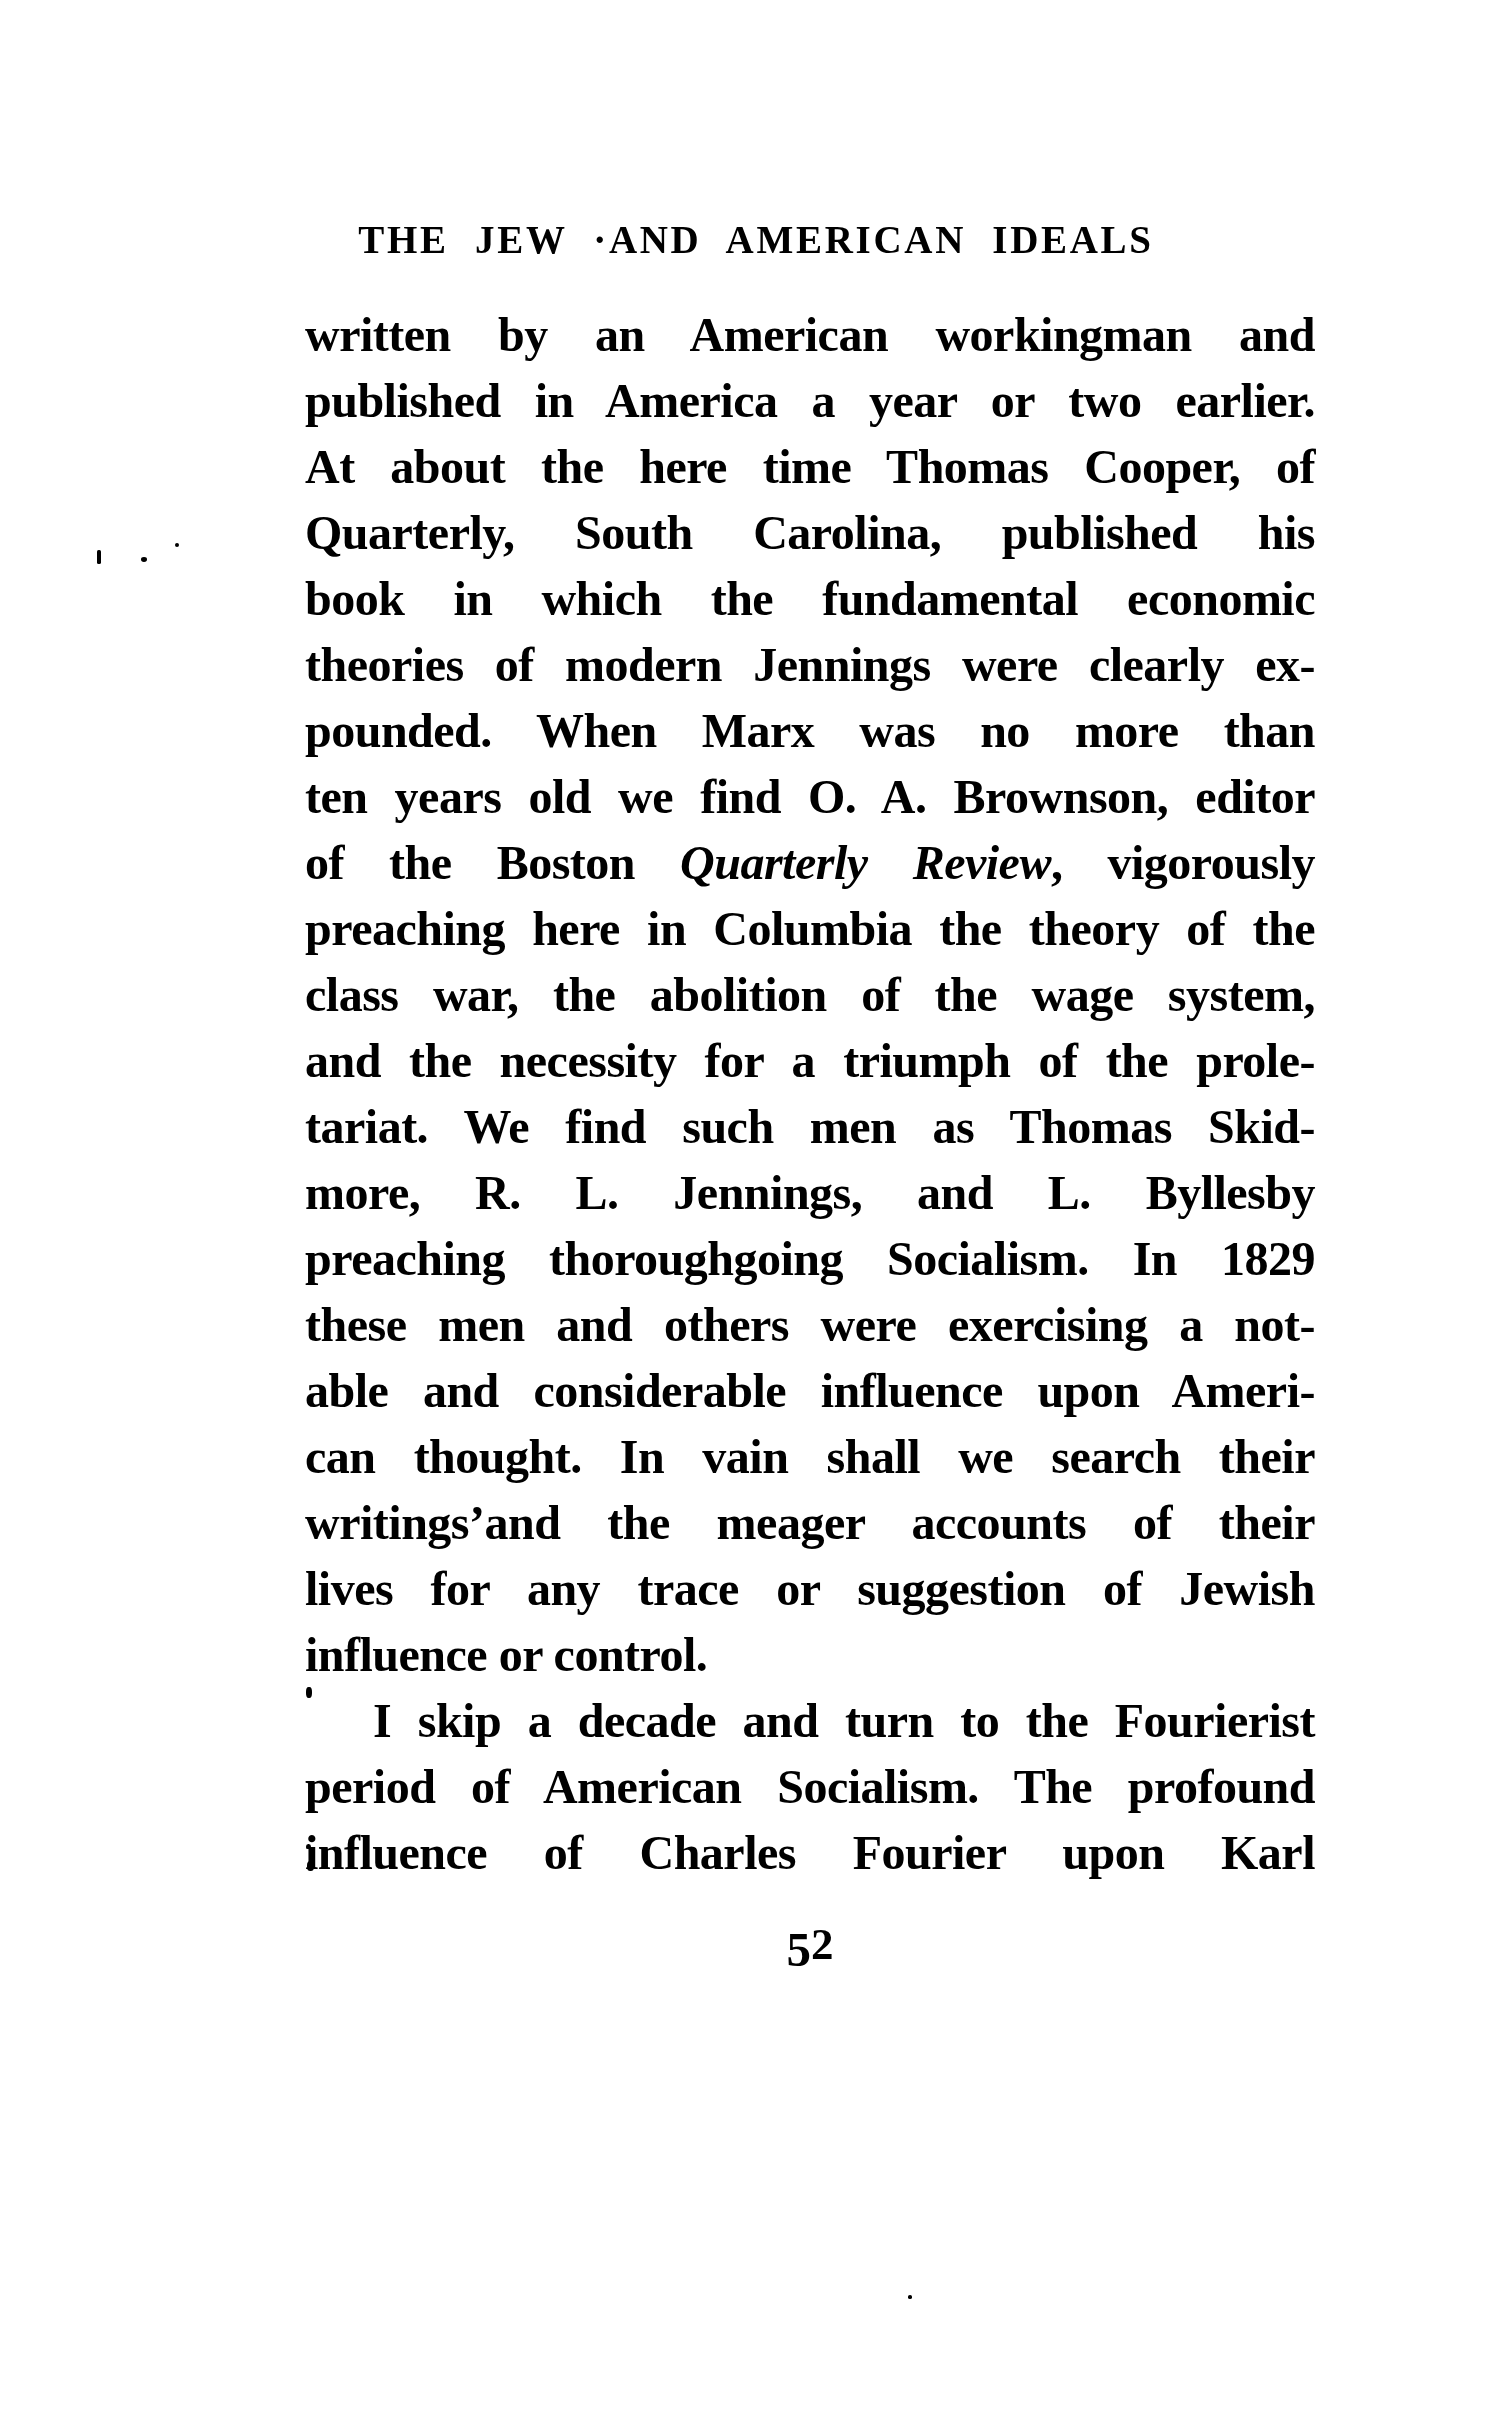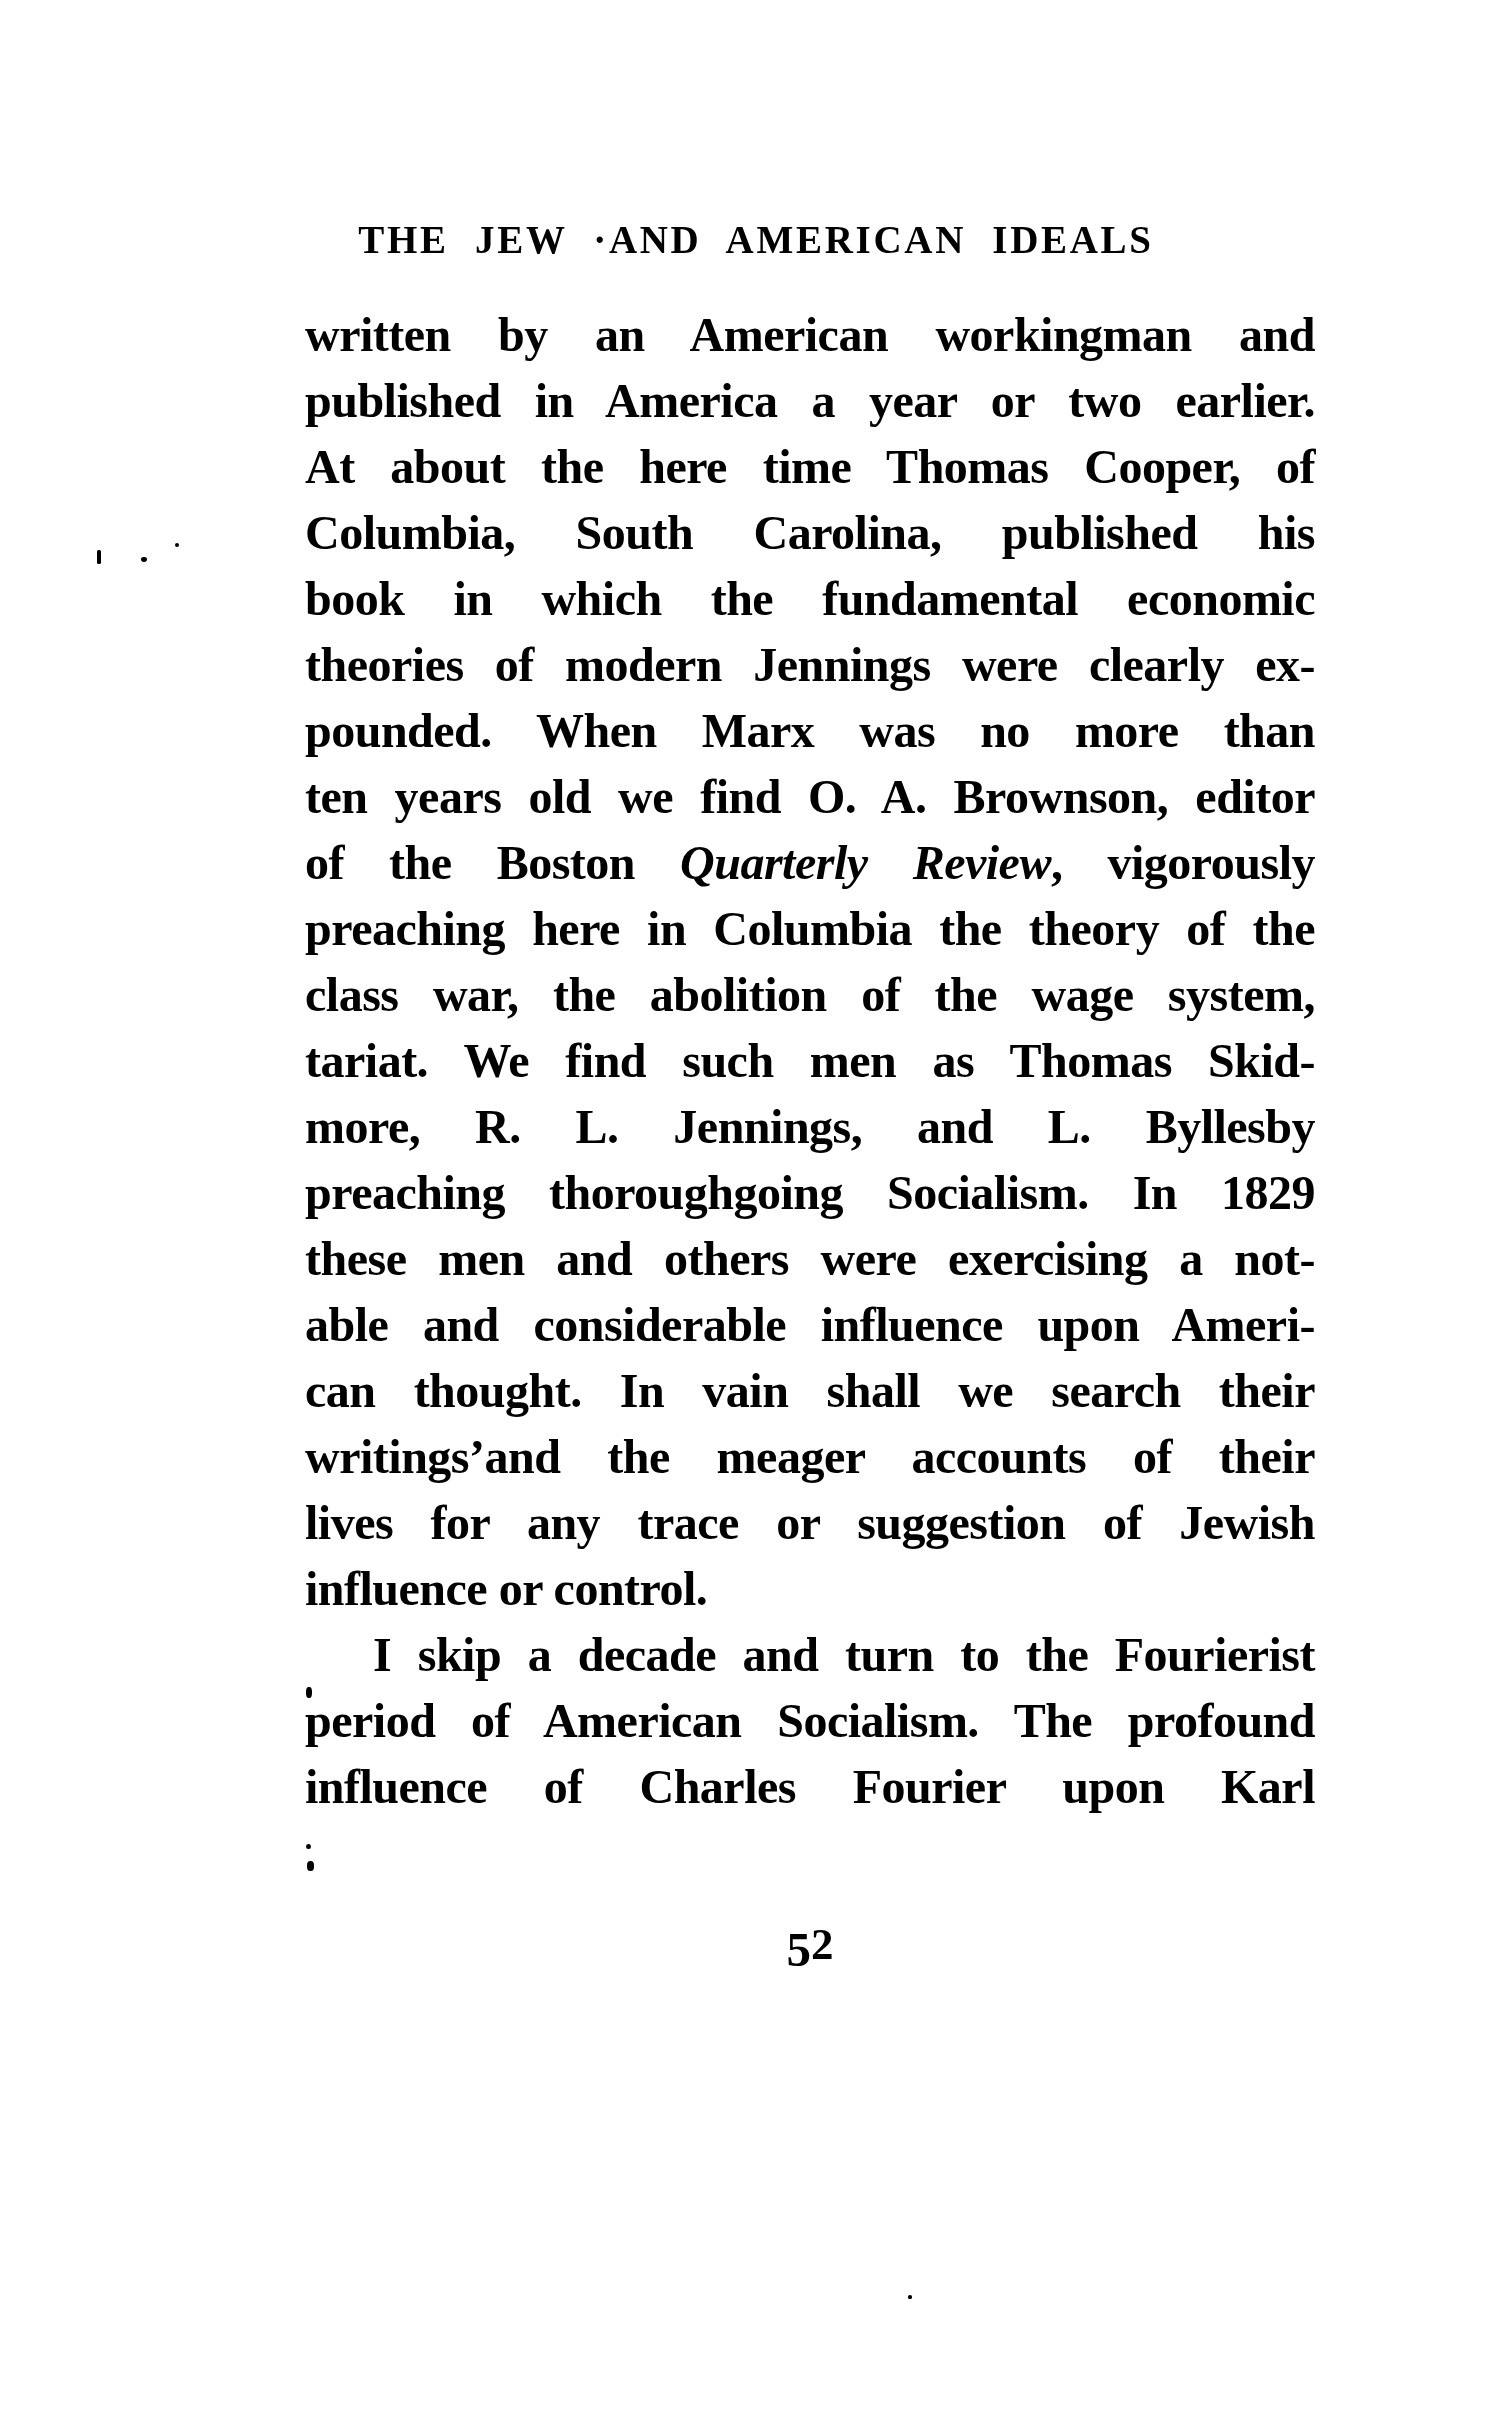--- a/index.html
+++ b/index.html
@@ -87,28 +87,29 @@
 <body>
 
 <div class="page">
 
   <div class="running-header">THE JEW ·AND AMERICAN IDEALS</div>
 
   <div class="text-block">
       <div class="line"><span>written by an American workingman and</span></div>
       <div class="line"><span>published in America a year or two earlier.</span></div>
       <div class="line"><span>At about the here time Thomas Cooper, of</span></div>
-      <div class="line"><span>Columbia, South Carolina, published his</span></div>
+      <div class="line"><span>Quarterly, South Carolina, published his</span></div>
       <div class="line"><span>book in which the fundamental economic</span></div>
       <div class="line"><span>theories of modern Jennings were clearly ex-</span></div>
       <div class="line"><span>pounded. When Marx was no more than</span></div>
       <div class="line"><span>ten years old we find O. A. Brownson, editor</span></div>
       <div class="line"><span>of the Boston </span><i>Quarterly Review</i><span>, vigorously</span></div>
       <div class="line"><span>preaching here in Columbia the theory of the</span></div>
       <div class="line"><span>class war, the abolition of the wage system,</span></div>
+      <div class="line"><span>and the necessity for a triumph of the prole-</span></div>
       <div class="line"><span>tariat.  We find such men as Thomas Skid-</span></div>
       <div class="line"><span>more, R. L. Jennings, and L. Byllesby</span></div>
       <div class="line"><span>preaching thoroughgoing Socialism.  In 1829</span></div>
       <div class="line"><span>these men and others were exercising a not-</span></div>
       <div class="line"><span>able and considerable influence upon Ameri-</span></div>
       <div class="line"><span>can thought.  In vain shall we search their</span></div>
       <div class="line"><span>writings’and the meager accounts of their</span></div>
       <div class="line"><span>lives for any trace or suggestion of Jewish</span></div>
       <div class="line line-last"><span>influence or control.</span></div>
       <div class="line line-indent"><span>I skip a decade and turn to the Fourierist</span></div>

